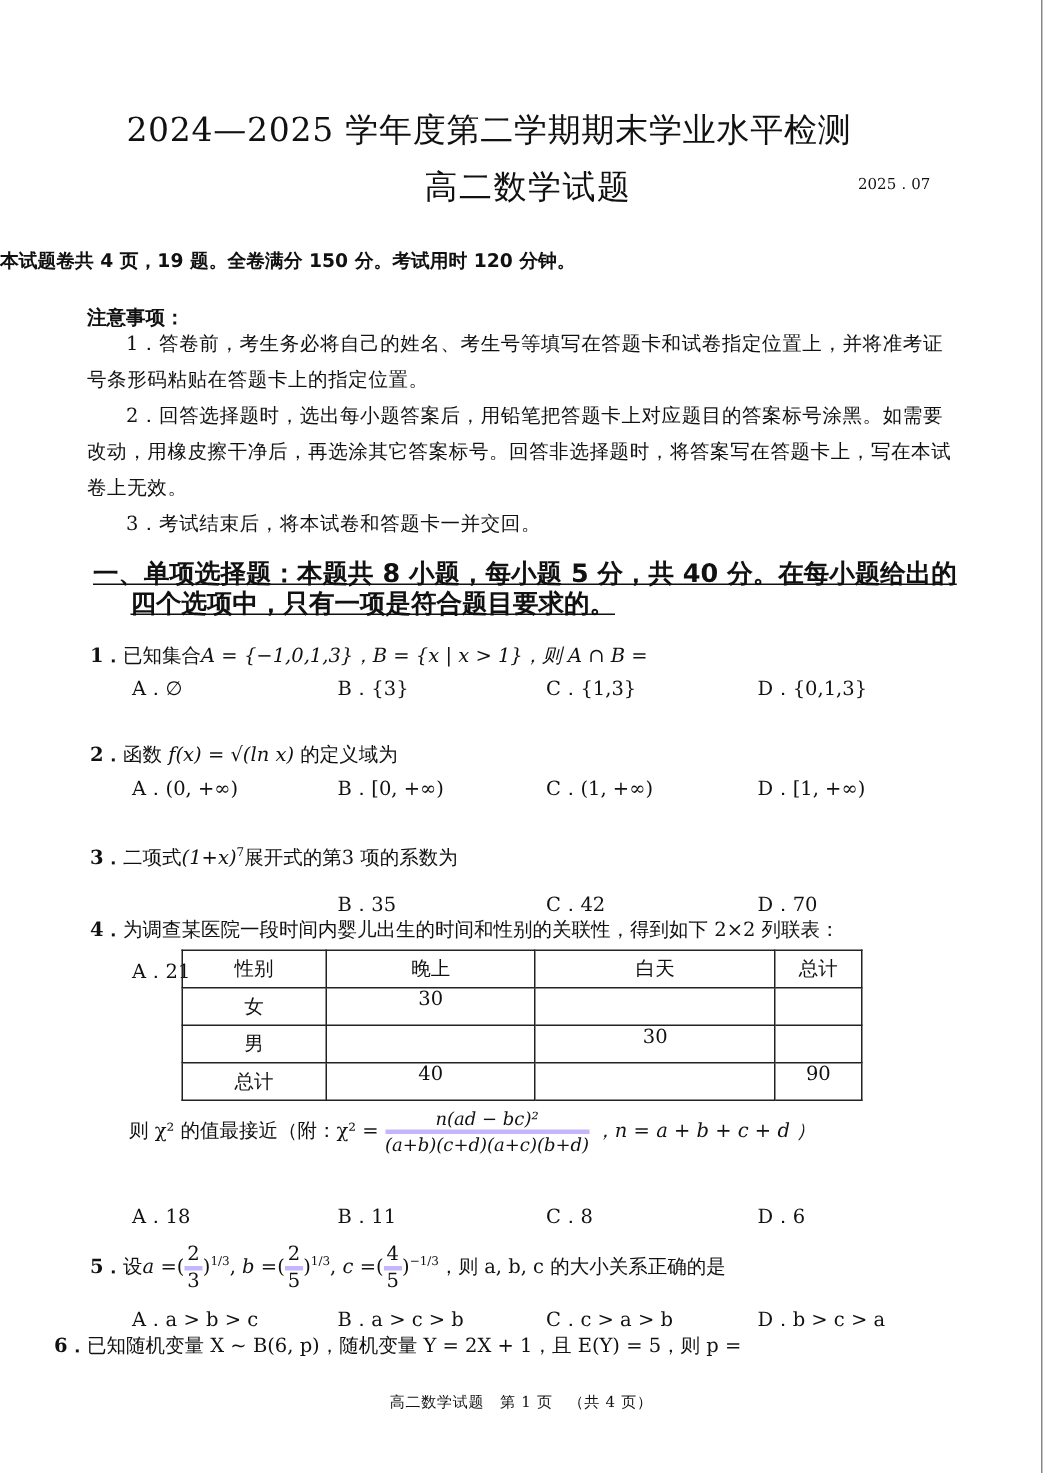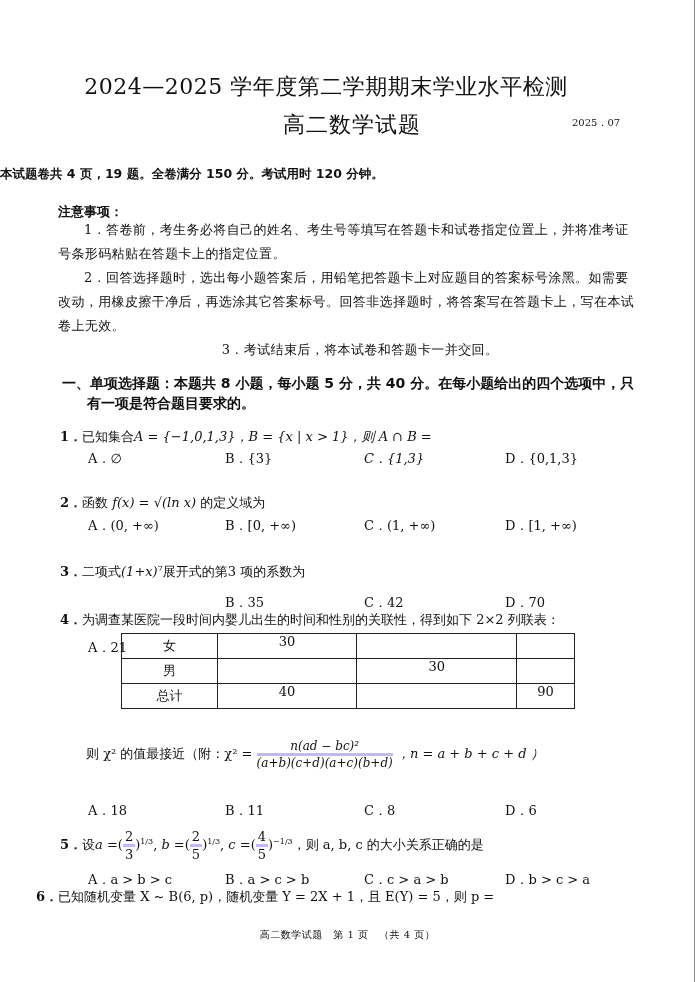--- a/index.html
+++ b/index.html
@@ -9,21 +9,21 @@
     color: #111;
   }
   .page-edge { position: absolute; top: 0; right: 0; width: 1px; height: 982px; background: #888; }
   .abs { position: absolute; white-space: nowrap; }
   .title { top: 72px; left: 0; width: 652px; text-align: center; font-size: 22px; letter-spacing: 0.5px; }
   .subtitle { top: 110px; left: 283px; font-size: 22px; letter-spacing: 1px; }
   .date { top: 116px; left: 572px; font-size: 10px; }
   .intro { top: 166px; left: 0; width: 695px; text-align: left; font-size: 12.5px; font-weight: bold; font-family: "DejaVu Sans", "Liberation Sans", sans-serif; }
   .notice-title { top: 203px; left: 58px; font-size: 13px; font-weight: bold; font-family: "DejaVu Sans", "Liberation Sans", sans-serif; }
   .para { position: absolute; left: 58px; width: 578px; font-size: 13px; line-height: 24px; text-indent: 26px; white-space: normal; letter-spacing: 0.4px; }
-  .section { top: 373px; left: 62px; width: 585px; font-size: 14px; font-weight: bold; line-height: 20px; font-family: "DejaVu Sans", "Liberation Sans", sans-serif; white-space: normal; text-indent: -25px; padding-left: 25px; box-sizing: border-box; }
+  .section { top: 373px; left: 62px; width: 585px; font-size: 17px; font-weight: bold; line-height: 20px; font-family: "DejaVu Sans", "Liberation Sans", sans-serif; white-space: normal; text-indent: -25px; padding-left: 25px; box-sizing: border-box; text-decoration: underline; }
   .q { position: absolute; left: 60px; font-size: 13px; white-space: nowrap; }
   .q .num { font-weight: bold; }
   .q i, .opt i { font-family: "DejaVu Serif", "Liberation Serif", serif; font-style: italic; }
   .opt { position: absolute; font-size: 13px; white-space: nowrap; }
   .c1 { left: 88px; } .c2 { left: 225px; } .c3 { left: 364px; } .c4 { left: 505px; }
   table.ct { position: absolute; top: 633px; left: 121px; width: 454px; border-collapse: collapse; font-size: 13px; }
   table.ct td { border: 1.5px solid #222; height: 24px; text-align: center; padding: 0; vertical-align: top; }
   table.ct td.h { vertical-align: middle; }
   .frac { display: inline-block; vertical-align: middle; text-align: center; line-height: 1; }
   .frac .n { display: block; border-bottom: 3px solid #c4b5fd; padding: 0 2px 1px; }
@@ -38,30 +38,30 @@
 <div class="page-edge"></div>
 
 <div class="abs title">2024—2025 学年度第二学期期末学业水平检测</div>
 <div class="abs subtitle">高二数学试题</div>
 <div class="abs date">2025．07</div>
 <div class="abs intro">本试题卷共 4 页，19 题。全卷满分 150 分。考试用时 120 分钟。</div>
 
 <div class="abs notice-title">注意事项：</div>
 <div class="para" style="top:218px;">1．答卷前，考生务必将自己的姓名、考生号等填写在答题卡和试卷指定位置上，并将准考证号条形码粘贴在答题卡上的指定位置。</div>
 <div class="para" style="top:266px;">2．回答选择题时，选出每小题答案后，用铅笔把答题卡上对应题目的答案标号涂黑。如需要改动，用橡皮擦干净后，再选涂其它答案标号。回答非选择题时，将答案写在答题卡上，写在本试卷上无效。</div>
-<div class="para" style="top:338px;text-align:center;">3．考试结束后，将本试卷和答题卡一并交回。</div>
+<div class="para" style="top:338px;">3．考试结束后，将本试卷和答题卡一并交回。</div>
 
 <div class="abs section">一、单项选择题：本题共 8 小题，每小题 5 分，共 40 分。在每小题给出的四个选项中，只有一项是符合题目要求的。</div>
 
 <div class="q" style="top:428px;">
   <span class="num">1．</span><span>已知集合</span><i>A = {−1,0,1,3}，B = {x | x &gt; 1}，则 A ∩ B =</i>
 </div>
 <div class="opt c1" style="top:450px;">A．∅</div>
 <div class="opt c2" style="top:450px;">B．{3}</div>
-<div class="opt c3" style="top:450px;font-style:italic;">C．{1,3}</div>
+<div class="opt c3" style="top:450px;">C．{1,3}</div>
 <div class="opt c4" style="top:450px;">D．{0,1,3}</div>
 
 <div class="q" style="top:494px;">
   <span class="num">2．</span><span>函数</span> <i>f(x) = √(ln x)</i> <span>的定义域为</span>
 </div>
 <div class="opt c1" style="top:517px;">A．(0, +∞)</div>
 <div class="opt c2" style="top:517px;">B．[0, +∞)</div>
 <div class="opt c3" style="top:517px;">C．(1, +∞)</div>
 <div class="opt c4" style="top:517px;">D．[1, +∞)</div>
 
@@ -78,20 +78,26 @@
 </div>
 
 <table class="ct">
   <colgroup>
       <col style="width:96px">
       <col style="width:140px">
       <col style="width:160px">
       <col style="width:58px">
     </colgroup>
   <tbody>
+      <tr>
+    <td class="h">性别</td>
+    <td class="h">晚上</td>
+    <td class="h">白天</td>
+    <td class="h">总计</td>
+  </tr>
   <tr>
     <td class="h">女</td>
     <td>30</td>
     <td></td>
     <td></td>
   </tr>
   <tr>
     <td class="h">男</td>
     <td></td>
     <td>30</td>

